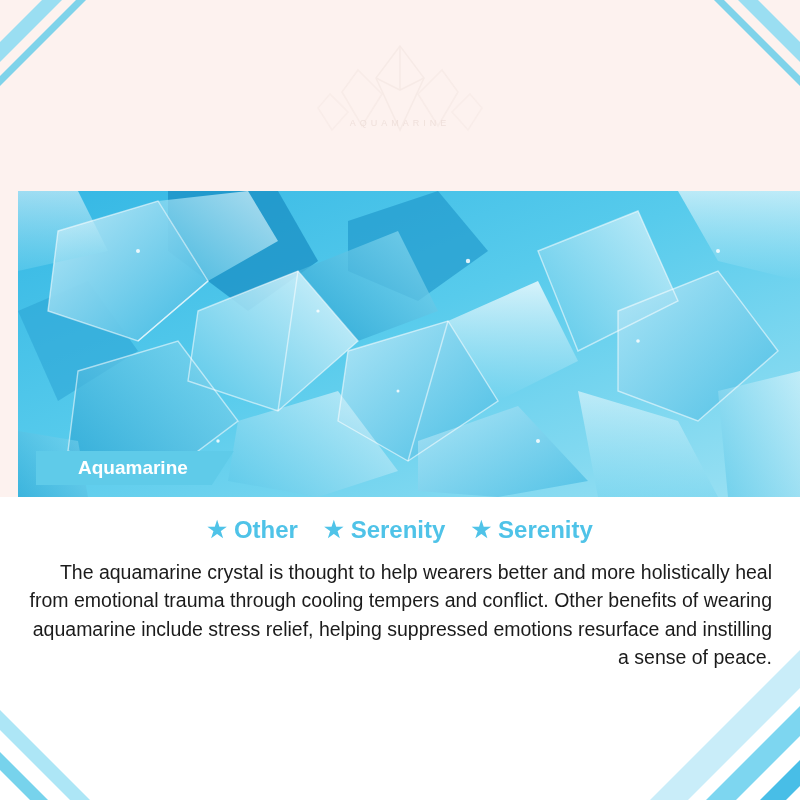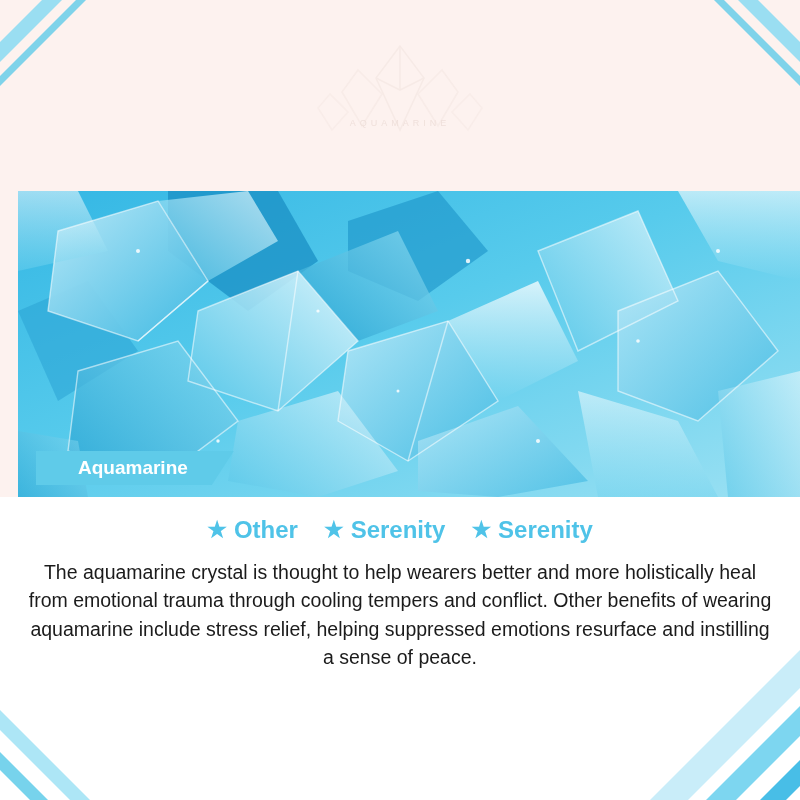--- a/index.html
+++ b/index.html
@@ -137,21 +137,21 @@
   .kw .star {
     color: #4fc3e8;
     font-size: 22px;
     line-height: 1;
   }
   .body-text {
     margin: 14px 28px 0 28px;
     font-size: 19.5px;
     line-height: 1.45;
     color: #1b1b1b;
-    text-align: center;
+    text-align: right;
   }
 </style>
 </head>
 <body>
 
 <div id="page">
 
   <div class="header-band">
 
     <svg class="watermark" viewBox="0 0 260 105">

